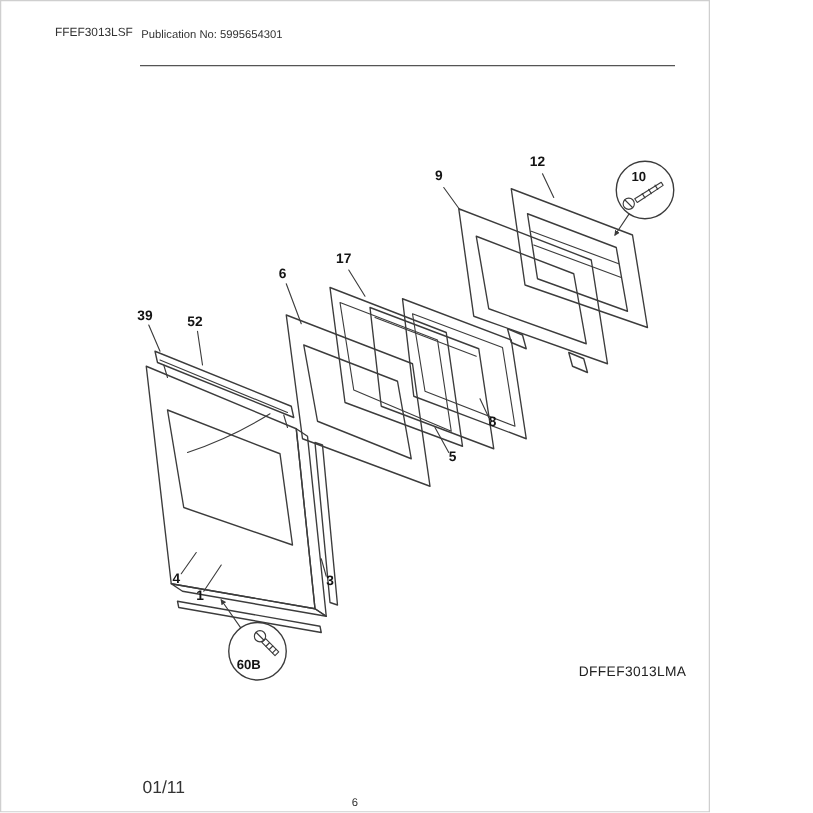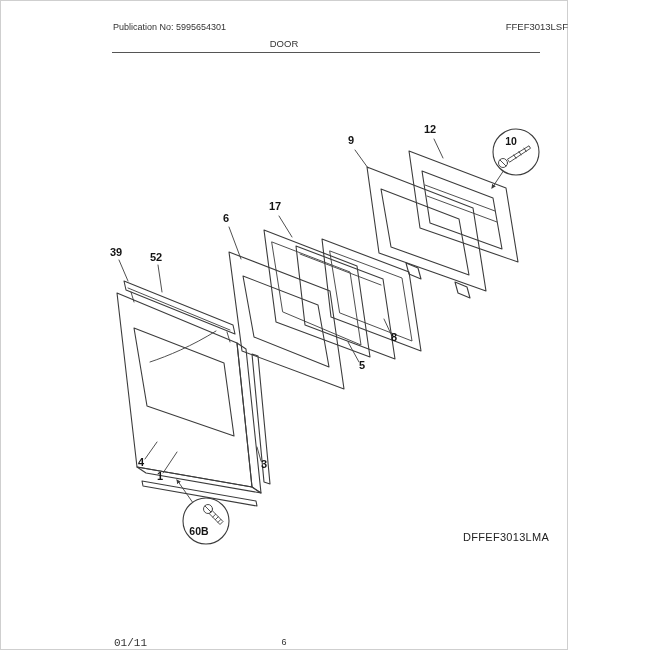--- a/index.html
+++ b/index.html
@@ -2,40 +2,39 @@
 <html><head>
 <meta charset="utf-8">
 <style>
   html,body{margin:0;padding:0;background:#fff;}
   .page{
     position:relative;width:568px;height:650px;background:#ffffff;
     font-family:"Liberation Sans",sans-serif;color:#222;
     box-shadow:0 0 0 1px #cfcfcf inset;overflow:hidden;
   }
   .hdr-pub{position:absolute;left:113px;top:22px;font-size:9px;color:#333;}
-  .hdr-model{position:absolute;left:0;top:21px;width:100%;text-align:right;font-size:9.5px;color:#333;}
+  .hdr-model{position:absolute;left:0;top:21px;width:100%;text-align:left;font-size:9.5px;color:#333;padding-left:44px;}
   .hdr-section{position:absolute;left:0;top:38px;width:100%;text-align:center;font-size:9.5px;color:#333;}
   .hdr-rule{position:absolute;left:112px;top:52px;width:428px;border-top:1px solid #555;}
-  .ftr-date{position:absolute;left:114px;bottom:1px;font-size:11px;color:#333;font-family:Liberation Mono, monospace;}
+  .ftr-date{position:absolute;left:114px;bottom:13px;font-size:14px;color:#333;}
   .ftr-page{position:absolute;left:0;bottom:3px;width:100%;text-align:center;font-size:9px;color:#333;}
   svg.diagram{position:absolute;left:0;top:0;}
   .ln{stroke:#3c3c3c;stroke-width:1.1;fill:none;stroke-linejoin:round;stroke-linecap:round;}
   .thin{stroke:#3c3c3c;stroke-width:0.9;fill:none;stroke-linejoin:round;stroke-linecap:round;}
   .callout{font-family:"Liberation Sans",sans-serif;font-size:11px;font-weight:bold;fill:#141414;}
   .detail-label{font-family:"Liberation Sans",sans-serif;font-size:10.5px;font-weight:bold;fill:#141414;}
   .code{font-family:"Liberation Sans",sans-serif;font-size:11px;fill:#222;letter-spacing:0.3px;}
 </style>
 </head>
 <body>
 
 <div class="page">
 
   <div class="hdr-pub">Publication No: 5995654301</div>
   <div class="hdr-model">FFEF3013LSF</div>
-  <div class="hdr-section">DOOR</div>
   <div class="hdr-rule"></div>
 
   <svg class="diagram" width="650" height="650" viewBox="0 0 650 650">
     <defs>
       <pattern id="spk" width="7" height="7" patternUnits="userSpaceOnUse">
         <rect width="7" height="7" fill="#f1f1f1"></rect>
         <circle cx="1.5" cy="2" r="0.55" fill="#8a8a8a"></circle>
         <circle cx="4.8" cy="5.2" r="0.5" fill="#9a9a9a"></circle>
         <circle cx="5.6" cy="1.2" r="0.45" fill="#a0a0a0"></circle>
         <circle cx="2.6" cy="5.8" r="0.45" fill="#909090"></circle>

